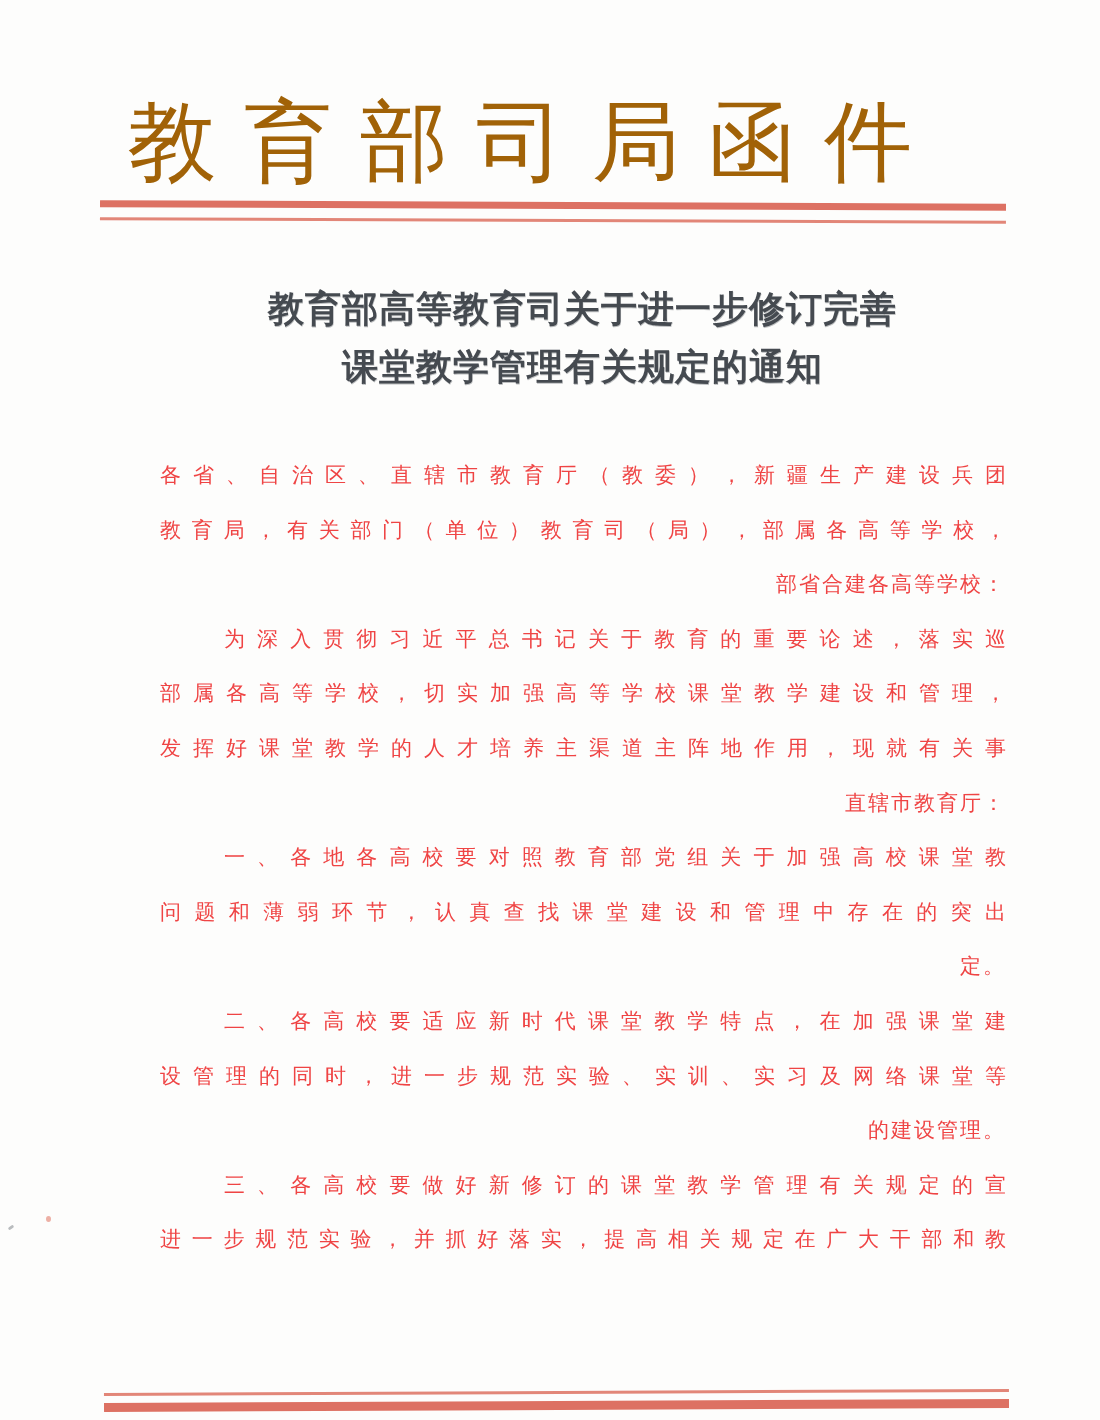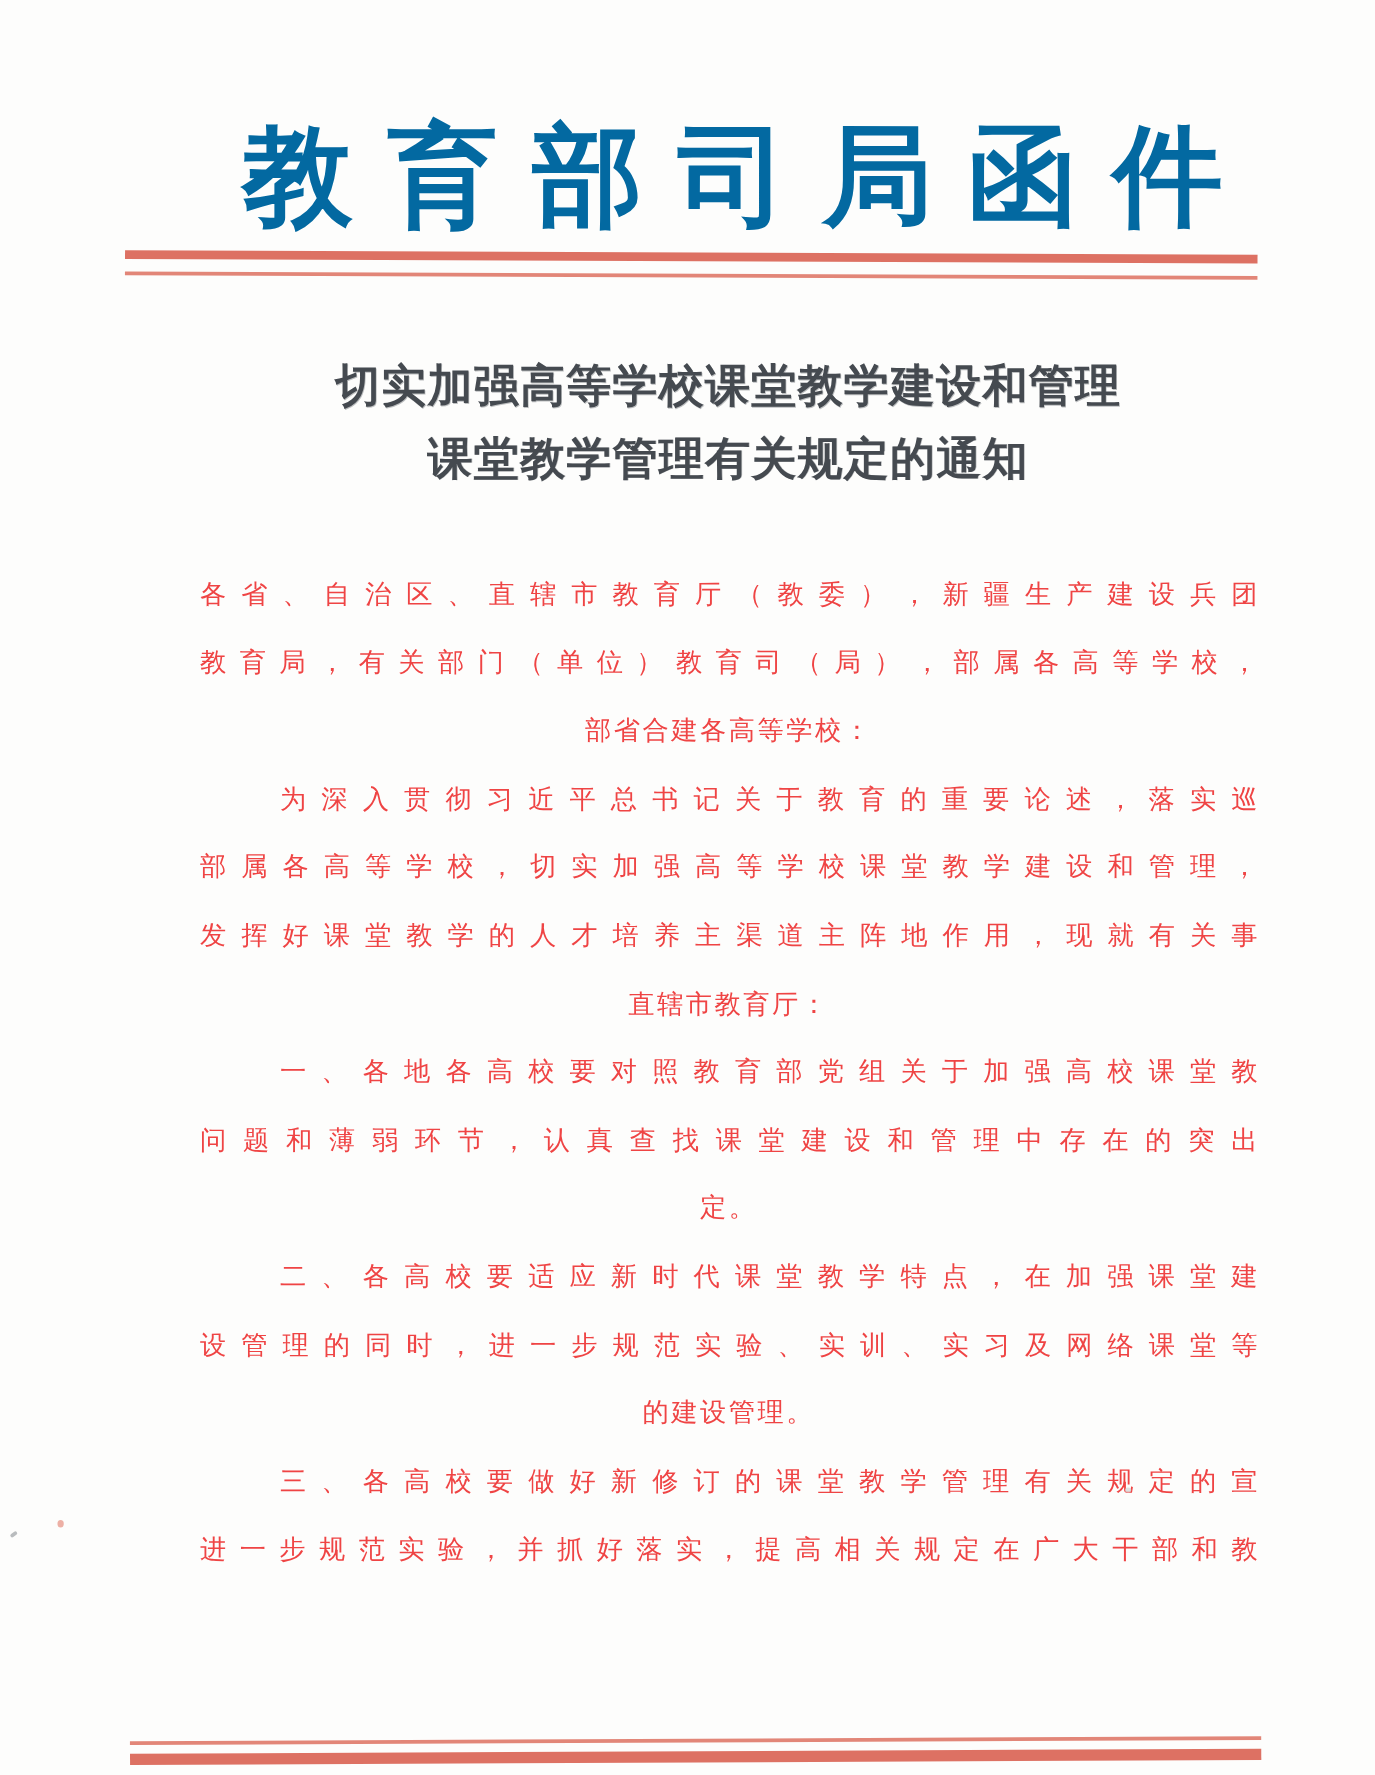--- a/index.html
+++ b/index.html
@@ -15,27 +15,27 @@
     overflow: hidden;
     font-family: "Liberation Serif", "DejaVu Serif", serif;
   }
 
   
   .letterhead-title {
     position: absolute;
     top: 88px;
     left: 100px;
     width: 906px;
-    text-align: right;
+    text-align: left;
     text-indent: 28px;          
     letter-spacing: 28px;
     font-size: 88px;
     line-height: 110px;
-    font-weight: 700;
-    color: #0369a1;
+    font-weight: 400;
+    color: #a16207;
     white-space: nowrap;
   }
 
   .rule-top {
     position: absolute;
     top: 202px;
     left: 100px;
     width: 906px;
     transform: rotate(0.22deg);
   }
@@ -83,21 +83,21 @@
     line-height: 54.6px;
     overflow: hidden;
     white-space: nowrap;
   }
   .bline.justify {
     white-space: normal;
     text-align: justify;
     text-align-last: justify;
   }
   .bline.indent { text-indent: 64px; }
-  .bline.last   { text-align: center; letter-spacing: 2px; }
+  .bline.last   { text-align: right; letter-spacing: 2px; }
 
   
   .speck { position: absolute; border-radius: 50%; }
   .speck-red   { top: 1216px; left: 46px;  width: 5px; height: 6px; background: #e89c8e; opacity: .8; }
   .speck-gray  { top: 1226px; left: 8px;   width: 6px; height: 3px; background: #b9bcbe; transform: rotate(-35deg); border-radius: 2px; }
   .speck-faint { top: 1190px; left: 900px; width: 5px; height: 4px; background: #d8d9d9; opacity: .8; }
 </style>
 </head>
 <body>
 
@@ -105,21 +105,21 @@
 
   <div class="letterhead-title">教育部司局函件</div>
 
   <div class="rule-top">
     <div class="rule-thick"></div>
     <div class="rule-gap"></div>
     <div class="rule-thin"></div>
   </div>
 
   <div class="doc-title">
-    <div>切实加强高等学校课堂教学建设和管理</div>
+    <div>教育部高等教育司关于进一步修订完善</div>
     <div>课堂教学管理有关规定的通知</div>
   </div>
 
   <div class="doc-body">
     <div class="bline justify">各省、自治区、直辖市教育厅（教委），新疆生产建设兵团</div>
     <div class="bline justify">教育局，有关部门（单位）教育司（局），部属各高等学校，</div>
     <div class="bline last">部省合建各高等学校：</div>
     <div class="bline justify indent">为深入贯彻习近平总书记关于教育的重要论述，落实巡</div>
     <div class="bline justify">部属各高等学校，切实加强高等学校课堂教学建设和管理，</div>
     <div class="bline justify">发挥好课堂教学的人才培养主渠道主阵地作用，现就有关事</div>

